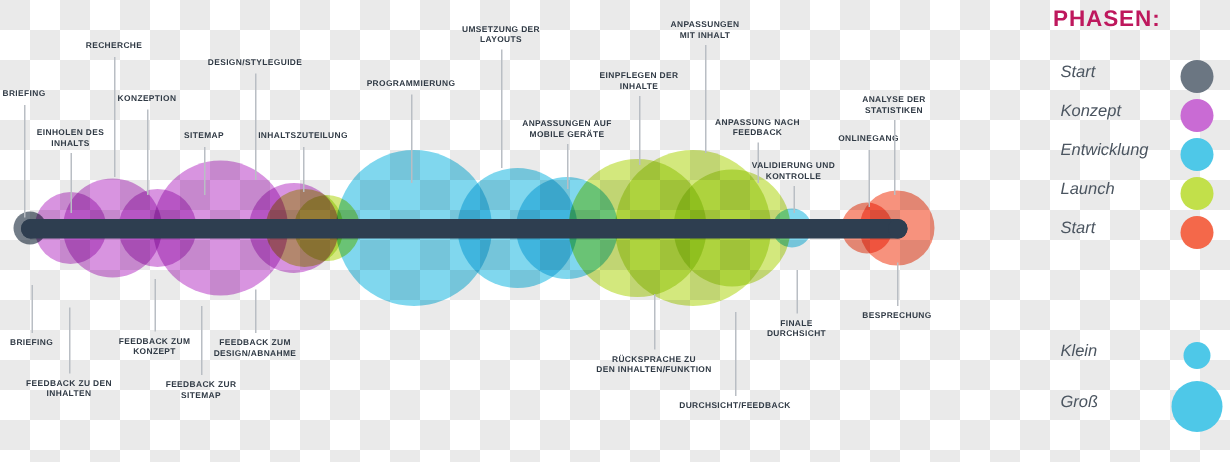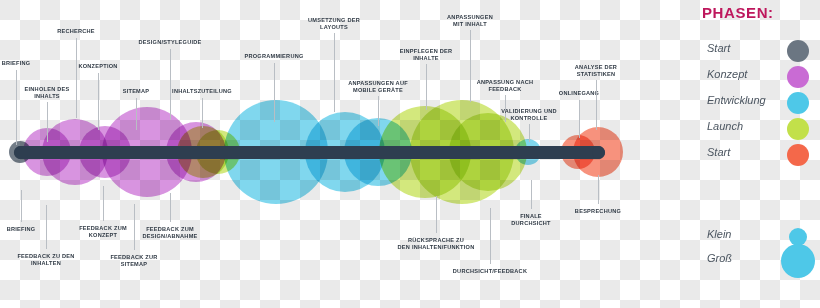--- a/index.html
+++ b/index.html
@@ -194,20 +194,20 @@
         <div class="leg-row" style="top: 142px;">
           <div class="leg-label">Start</div>
           <div class="leg-dot" style="background: rgb(244, 104, 74); width: 22px; height: 22px; left: 97px; top: 2px;"></div>
         </div>
       </div>
     <div id="legend-effort">
         <div class="leg-row" style="top: 224px;">
           <div class="leg-label">Klein</div>
           <div class="leg-dot" style="background: rgb(78, 200, 232); width: 18px; height: 18px; left: 99px; top: 4px;"></div>
         </div>
-        <div class="leg-row" style="top: 248px;">
+        <div class="leg-row" style="top: 258px;">
           <div class="leg-label">Groß</div>
           <div class="leg-dot" style="background: rgb(78, 200, 232); width: 34px; height: 34px; left: 91px; top: -4px;"></div>
         </div>
       </div>
   </div>
 
 </div>
 
 </body></html>

